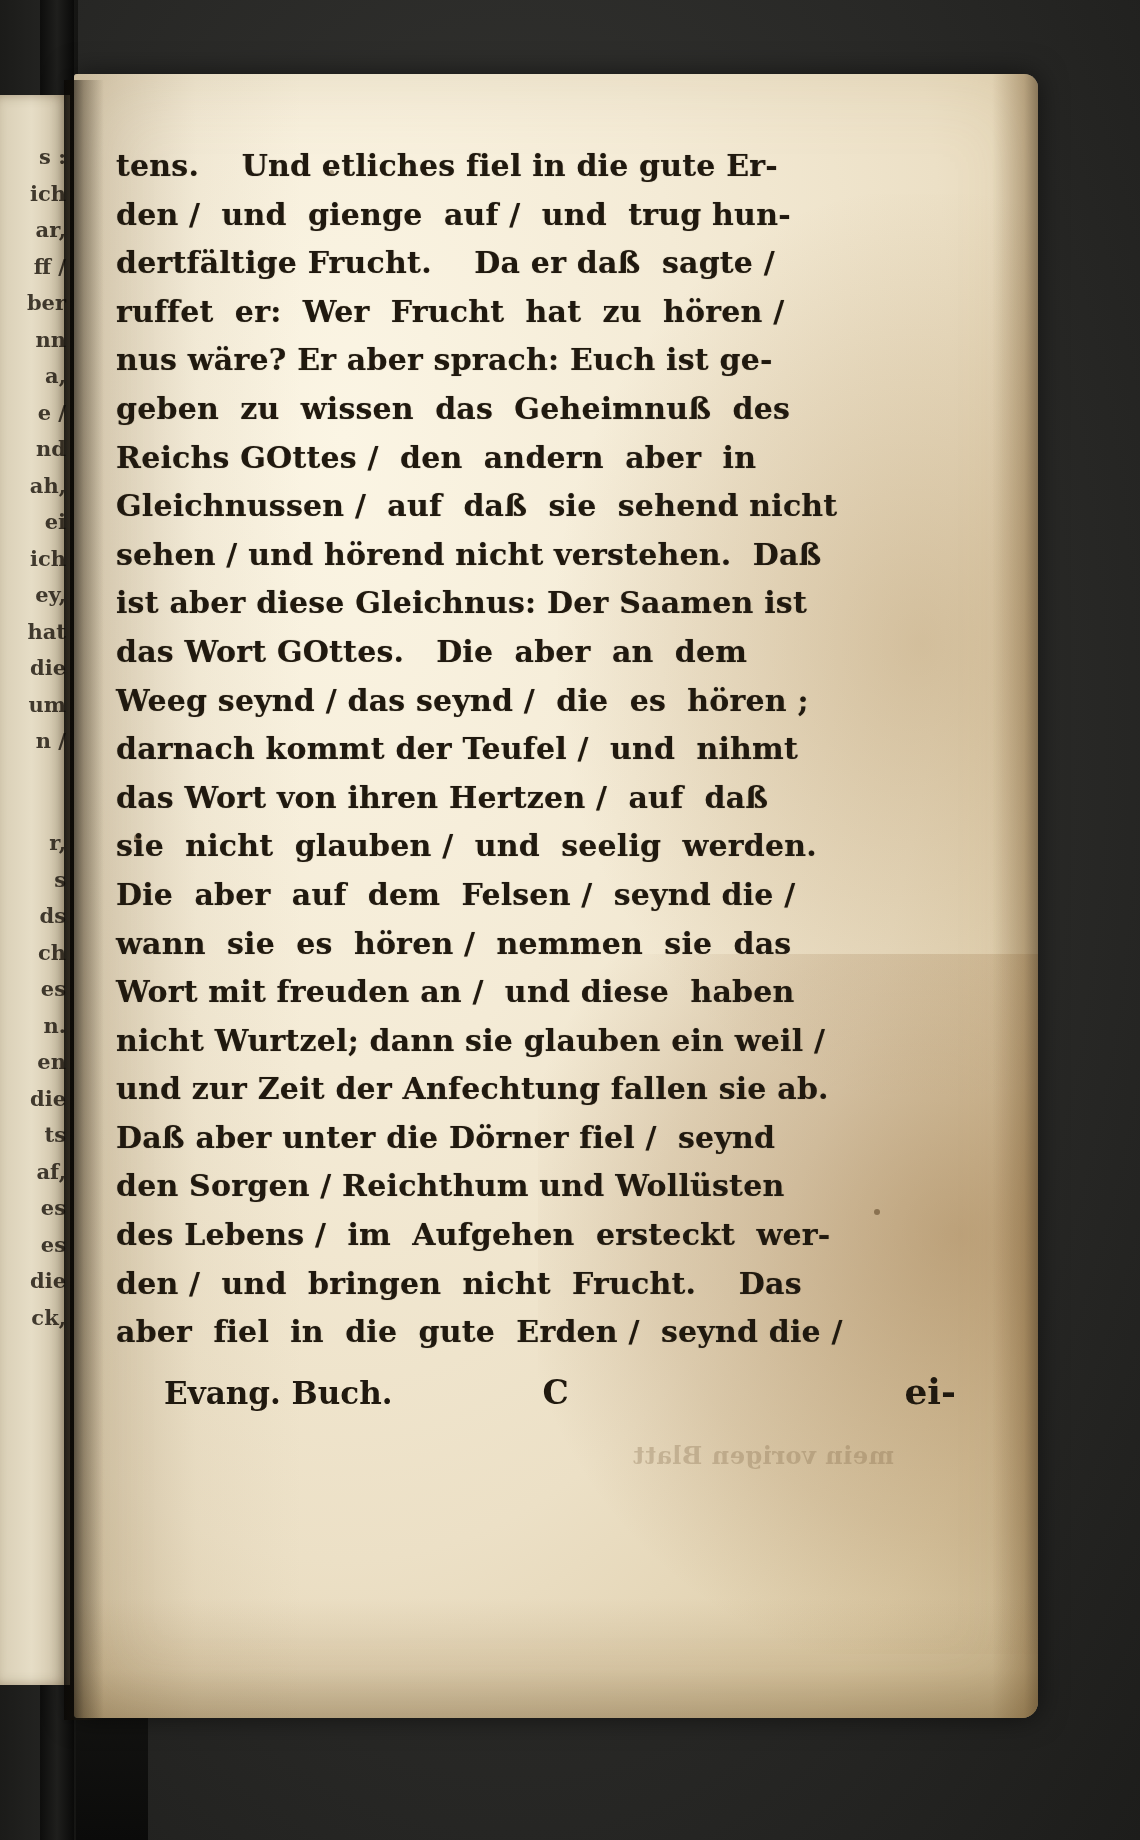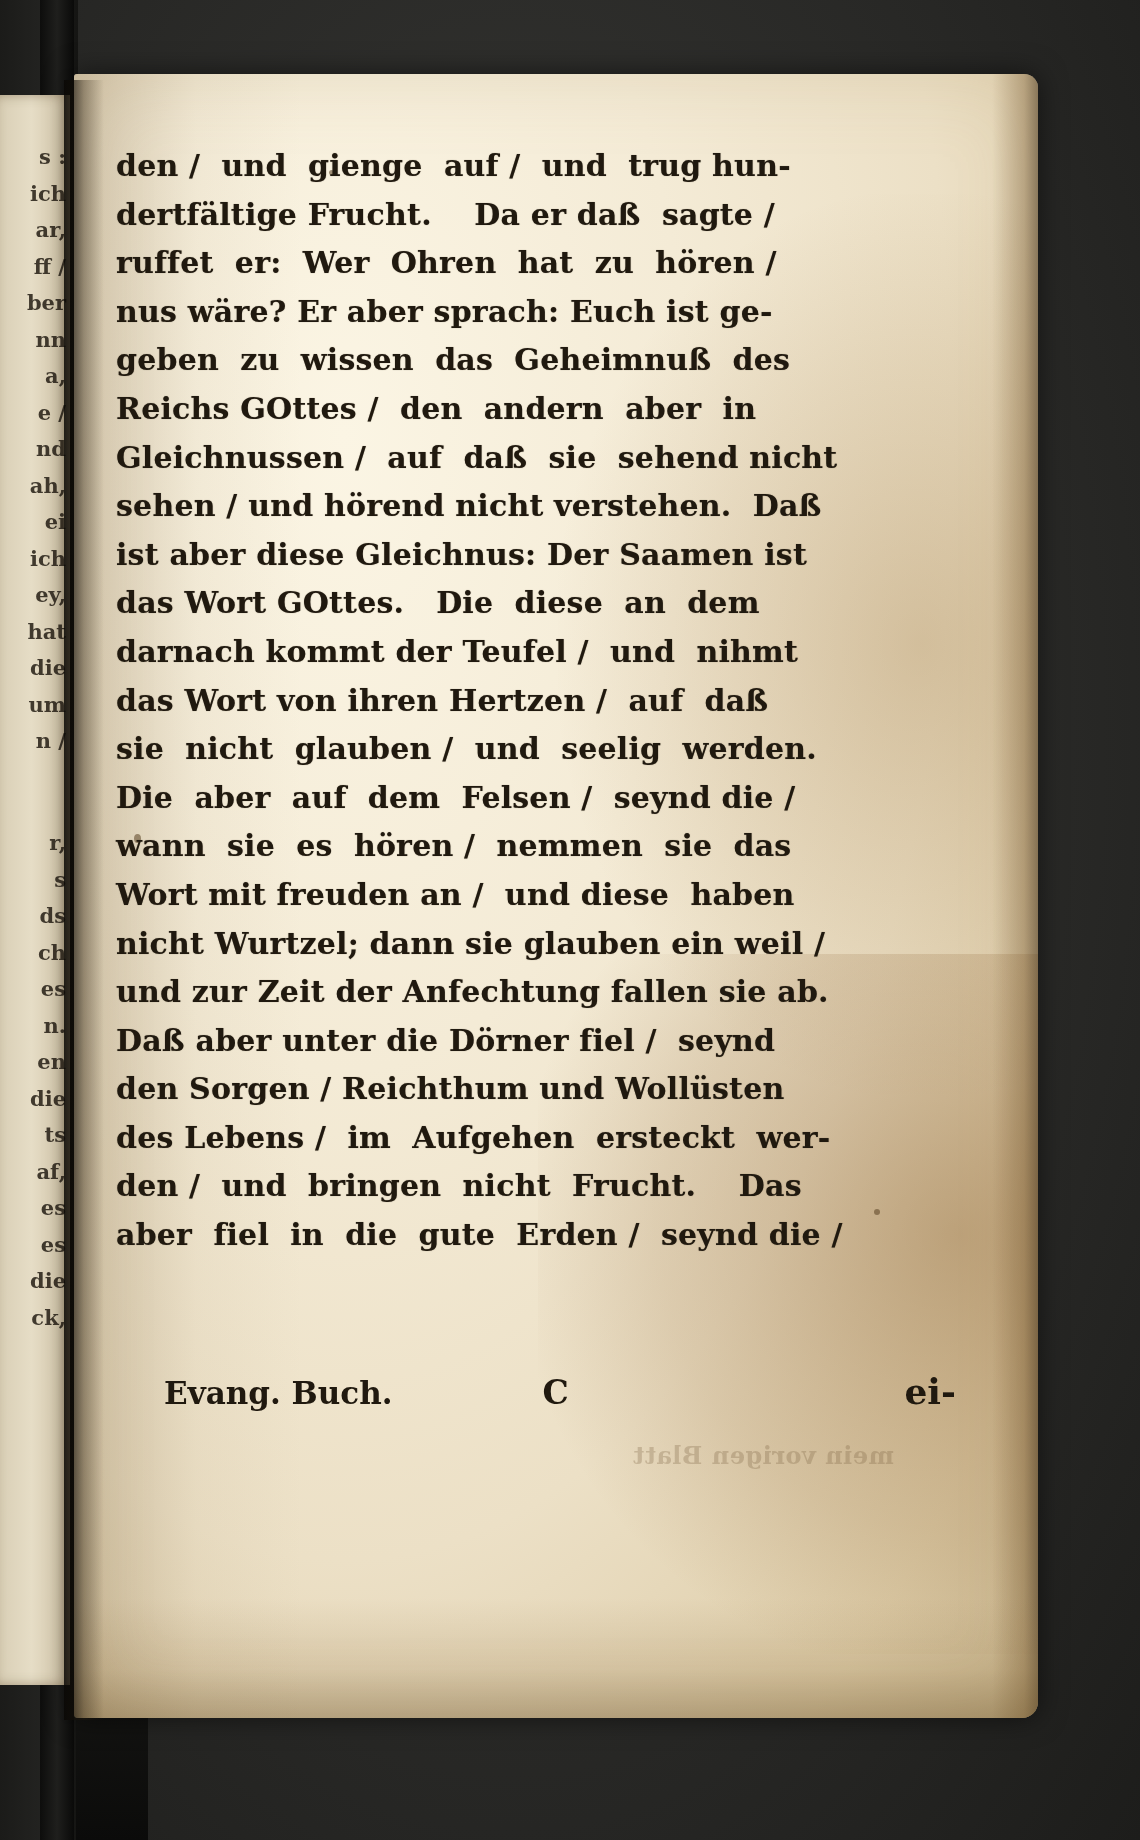--- a/index.html
+++ b/index.html
@@ -247,30 +247,32 @@
     <div class="stain-b"></div>
     <div class="edge-dark"></div>
 
     <div class="speck" style="left:60px; top:760px; width:7px; height:9px;"></div>
     <div class="speck" style="left:800px; top:1135px; width:6px; height:6px;"></div>
     <div class="speck" style="left:255px; top:96px; width:5px; height:5px;"></div>
 
     <div class="bleed-through">mein vorigen Blatt</div>
 
     <div class="textblock">
+        <div class="line">tens.    Und etliches fiel in die gute Er-</div>
         <div class="line">den /  und  gienge  auf /  und  trug hun-</div>
         <div class="line">dertfältige Frucht.    Da er daß  sagte /</div>
-        <div class="line">ruffet  er:  Wer  Ohren  hat  zu  hören /</div>
+        <div class="line">ruffet  er:  Wer  Frucht  hat  zu  hören /</div>
         <div class="line">nus wäre? Er aber sprach: Euch ist ge-</div>
         <div class="line">geben  zu  wissen  das  Geheimnuß  des</div>
         <div class="line">Reichs GOttes /  den  andern  aber  in</div>
         <div class="line">Gleichnussen /  auf  daß  sie  sehend nicht</div>
         <div class="line">sehen / und hörend nicht verstehen.  Daß</div>
         <div class="line">ist aber diese Gleichnus: Der Saamen ist</div>
-        <div class="line">das Wort GOttes.   Die  diese  an  dem</div>
+        <div class="line">das Wort GOttes.   Die  aber  an  dem</div>
+        <div class="line">Weeg seynd / das seynd /  die  es  hören ;</div>
         <div class="line">darnach kommt der Teufel /  und  nihmt</div>
         <div class="line">das Wort von ihren Hertzen /  auf  daß</div>
         <div class="line">sie  nicht  glauben /  und  seelig  werden.</div>
         <div class="line">Die  aber  auf  dem  Felsen /  seynd die /</div>
         <div class="line">wann  sie  es  hören /  nemmen  sie  das</div>
         <div class="line">Wort mit freuden an /  und diese  haben</div>
         <div class="line">nicht Wurtzel; dann sie glauben ein weil /</div>
         <div class="line">und zur Zeit der Anfechtung fallen sie ab.</div>
         <div class="line">Daß aber unter die Dörner fiel /  seynd</div>
         <div class="line">den Sorgen / Reichthum und Wollüsten</div>

